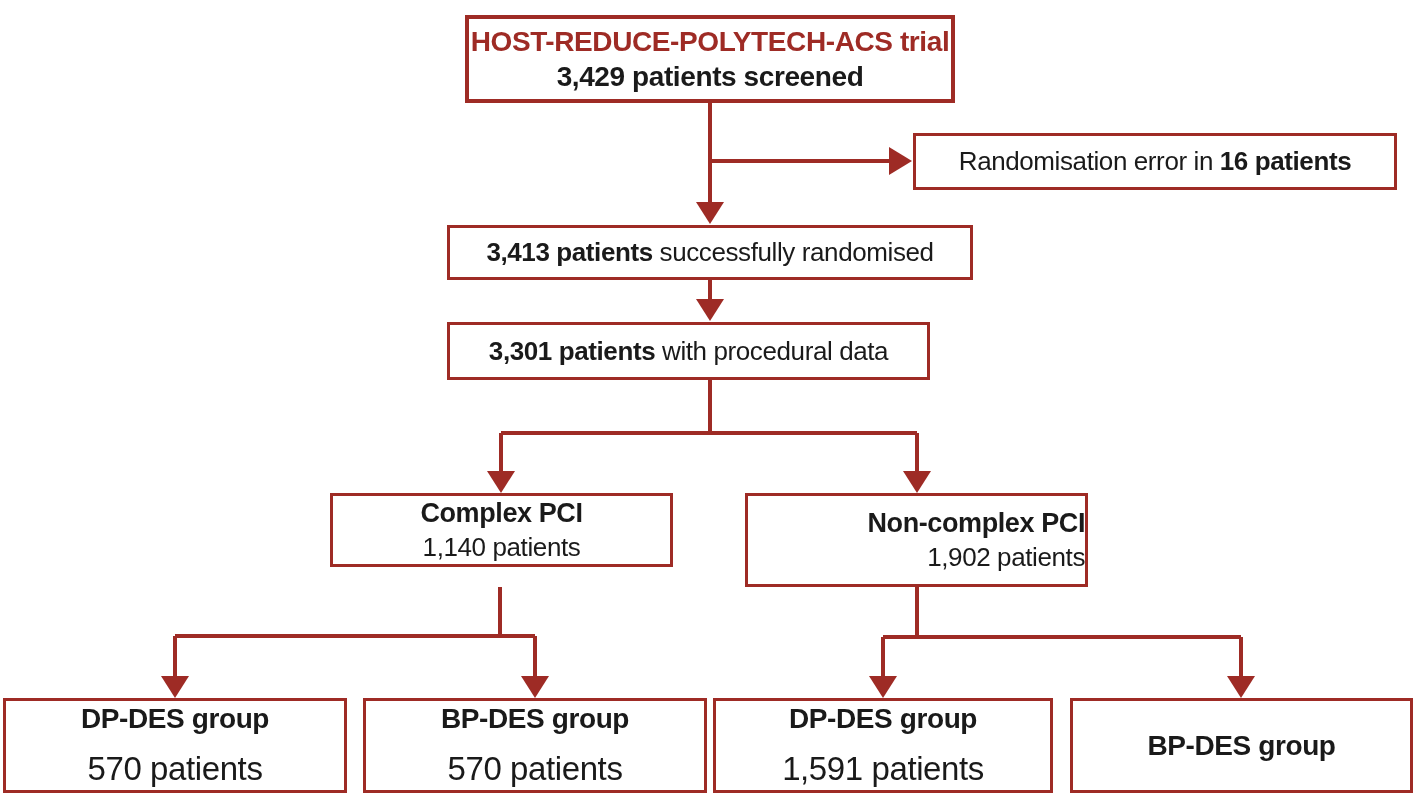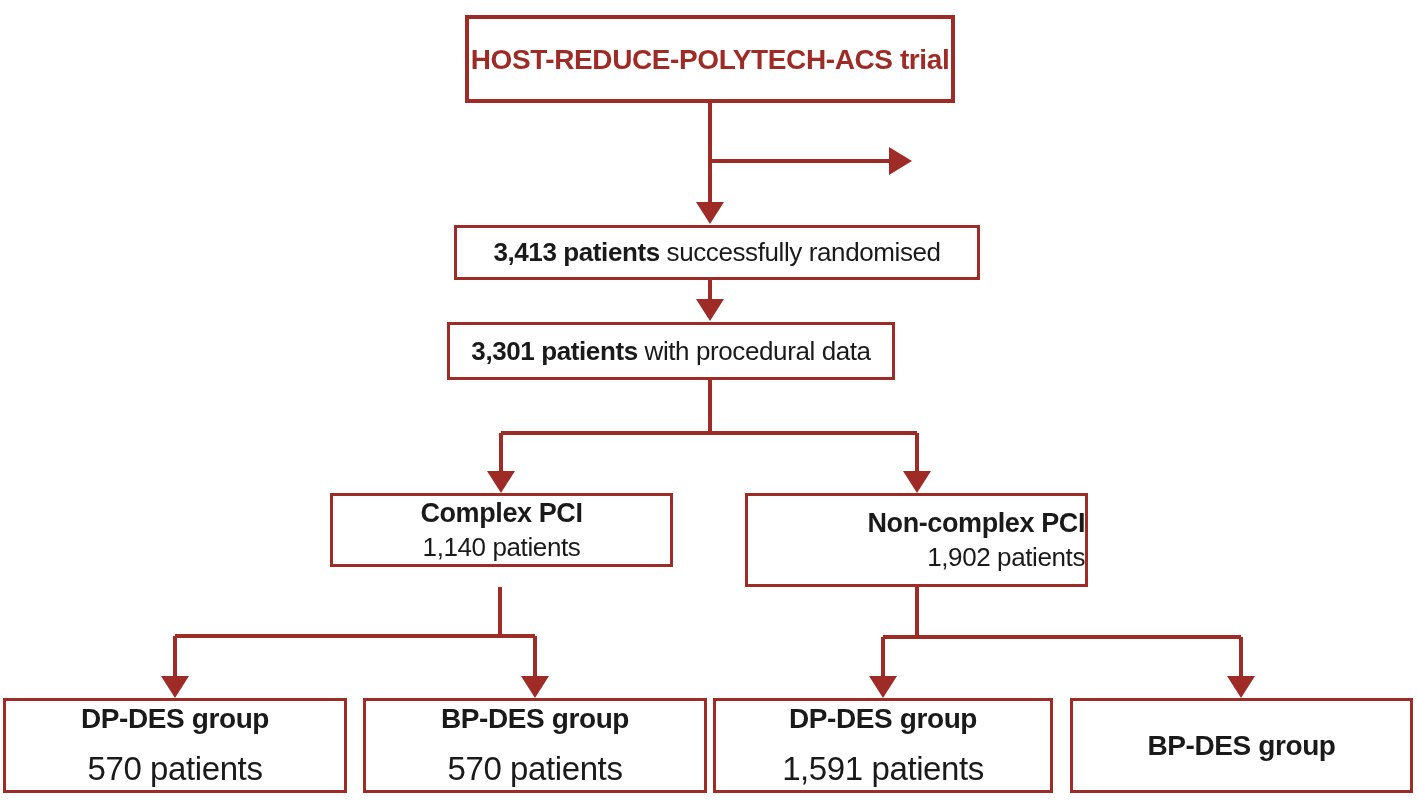--- a/index.html
+++ b/index.html
@@ -33,22 +33,22 @@
   .fbox .title{font-weight:bold;font-size:27px;}
   .fbox .title.red{color:var(--accent);}
   .fbox .count{font-weight:normal;font-size:26px;}
   .inline-line{font-size:26px;white-space:nowrap;}
   .inline-line b{font-weight:bold;}
   
   .b-screened{left:465px;top:15px;width:490px;height:88px;border-width:4px;}
   .b-screened .title{font-size:28px;}
   .b-screened .count{font-size:28px;font-weight:bold;}
   .b-randerr{left:913px;top:133px;width:484px;height:57px;}
-  .b-randomised{left:447px;top:225px;width:526px;height:55px;margin-left:7px;}
-  .b-procedural{left:447px;top:322px;width:448px;height:58px;}
+  .b-randomised{left:447px;top:225px;width:526px;height:55px;}
+  .b-procedural{left:447px;top:322px;width:483px;height:58px;}
   .b-complex{left:330px;top:493px;width:343px;height:74px;}
   .b-noncomplex{left:745px;top:493px;width:343px;height:94px;align-items:flex-end;}
   .b-g1{left:3px;top:698px;width:344px;height:95px;}
   .b-g2{left:363px;top:698px;width:344px;height:95px;}
   .b-g3{left:713px;top:698px;width:340px;height:95px;}
   .b-g4{left:1070px;top:698px;width:343px;height:95px;}
   .b-g1 .title,.b-g2 .title,.b-g3 .title,.b-g4 .title{font-size:28px;}
   .b-g1 .count,.b-g2 .count,.b-g3 .count,.b-g4 .count{font-size:33px;margin-top:12px;}
 </style>
 </head>
@@ -74,22 +74,26 @@
     <polygon class="ahead" points="161,676 189,676 175,698"></polygon>
     <polygon class="ahead" points="521,676 549,676 535,698"></polygon>
 
     <path class="cline" d="M917 587 V637 M883 637 H1241 M883 637 V679 M1241 637 V679"></path>
     <polygon class="ahead" points="869,676 897,676 883,698"></polygon>
     <polygon class="ahead" points="1227,676 1255,676 1241,698"></polygon>
   </svg>
 
   <div class="fbox b-screened">
     <span class="title red">HOST-REDUCE-POLYTECH-ACS trial</span>
+    <span class="count">3,429 patients screened</span>
   </div>
 
+  <div class="fbox b-randerr">
+    <span class="inline-line"><span>Randomisation error in </span><b>16 patients</b></span>
+  </div>
 
   <div class="fbox b-randomised">
     <span class="inline-line"><b>3,413 patients</b><span> successfully randomised</span></span>
   </div>
 
   <div class="fbox b-procedural">
     <span class="inline-line"><b>3,301 patients</b><span> with procedural data</span></span>
   </div>
 
   <div class="fbox b-complex">

